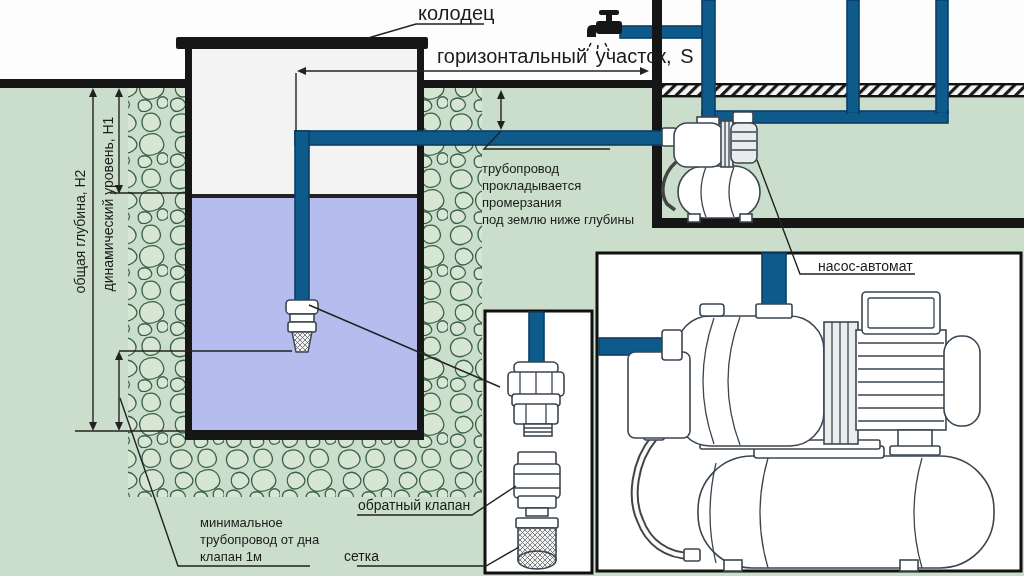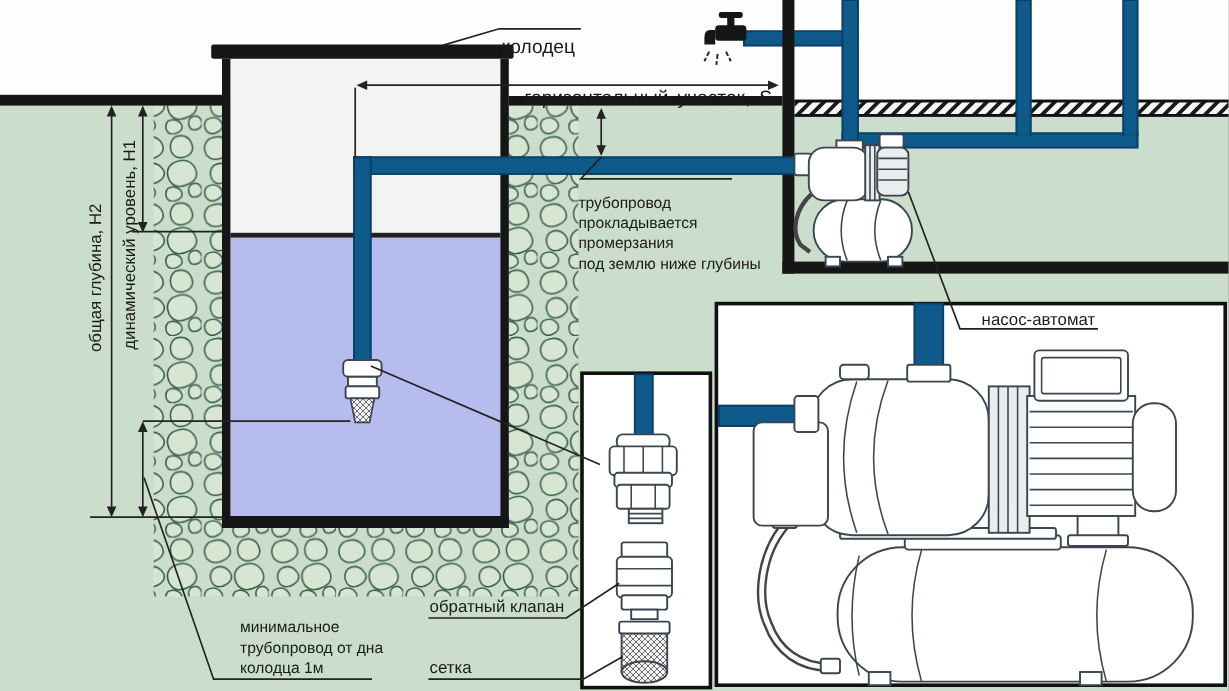--- a/index.html
+++ b/index.html
@@ -5,21 +5,21 @@
   :root{
     --background:#cbdecb; --water:#b6bdee; --pipe:#0d5a8b; --pipe_edge:#0a3f66;
     --line:#1f1f1f; --box_bg:#ffffff; --well_interior:#f3f3f4;
     --stone_outline:#3a604b; --stone_fill:#d6e6d2;
   }
   html,body{margin:0;padding:0;background:#888;}
   .stage{position:relative;width:1024px;height:576px;background:var(--background);
          font-family:"Liberation Sans",sans-serif;overflow:hidden;}
   .art{position:absolute;left:0;top:0;}
   .lbl{position:absolute;color:#1b1b1b;font-size:14px;line-height:17px;white-space:nowrap;}
-  .lbl.big{font-size:16px;word-spacing:3px;margin-top:26px;}
+  .lbl.big{font-size:20px;word-spacing:3px;}
   .lbl.note{font-size:13px;line-height:17px;}
   .rot{transform:rotate(-90deg);text-align:center;}
   .stone{fill:var(--stone_fill);stroke:var(--stone_outline);stroke-width:1.3;}
   .pipe{fill:var(--pipe);stroke:var(--pipe_edge);stroke-width:1.6;}
   .pipefill{fill:var(--pipe);stroke:none;}
   .blk{fill:#161616;stroke:none;}
   .thin{stroke:#222;stroke-width:1.4;fill:none;}
   .arrow{fill:#222;stroke:none;}
   .draw{fill:#ffffff;stroke:#3c4650;stroke-width:1.6;}
   .draw2{fill:none;stroke:#3c4650;stroke-width:1.3;}
@@ -227,22 +227,22 @@
   <div>под землю ниже глубины</div>
 </div>
 
 <div class="lbl rot" style="left:17px;top:223px;width:126px;">общая глубина, Н2</div>
 
 <div class="lbl rot" style="left:23px;top:198px;width:170px;">динамический уровень, Н1</div>
 
 <div class="lbl note" style="left:200px;top:514px;">
   <div>минимальное</div>
   <div>трубопровод от дна</div>
-  <div>колодца 1м</div>
+  <div>клапан 1м</div>
 </div>
 
 <div class="lbl" style="left:358px;top:497px;">обратный клапан</div>
 
-<div class="lbl" style="left:358px;top:548px;text-align:right;">сетка</div>
+<div class="lbl" style="left:344px;top:548px;text-align:right;">сетка</div>
 
 <div class="lbl" style="left:818px;top:258px;">насос-автомат</div>
 
 </div>
 
 </body></html>

